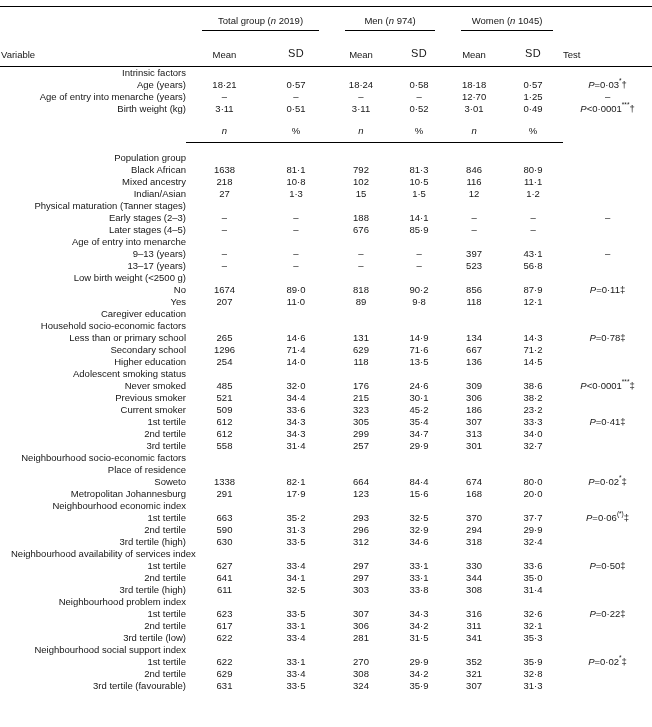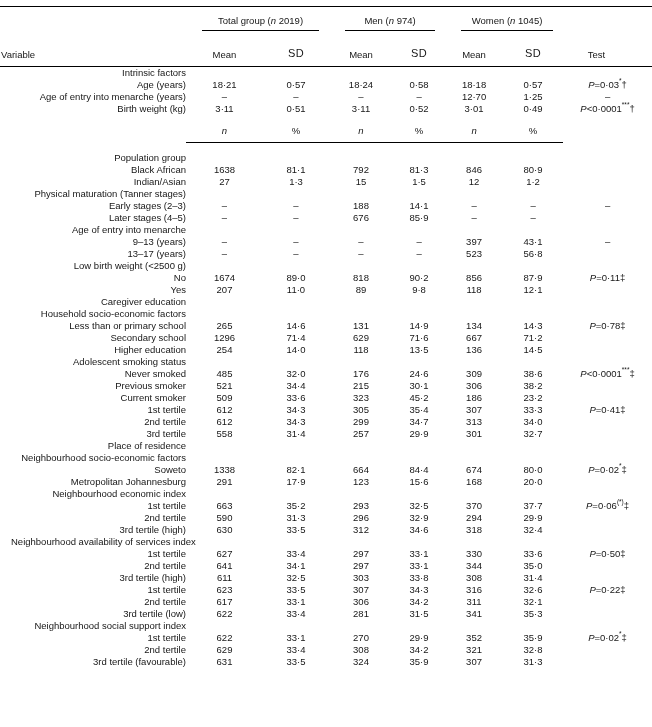--- a/index.html
+++ b/index.html
@@ -9,21 +9,21 @@
         table-layout:fixed;font-size:9.5px;color:#161616;}
   
   tr.grp th{border-top:1.5px solid #000;font-weight:400;vertical-align:bottom;height:24px;padding:0;}
   .spanner{border-bottom:1px solid #000;margin:0 10px 0 16px;padding-bottom:4px;
         text-align:center;white-space:nowrap;}
   tr.ch th{font-weight:400;vertical-align:bottom;height:28px;padding:0 0 6px 0;
         border-bottom:1.2px solid #000;white-space:nowrap;}
   tr.ch th.lblh{text-align:left;padding-left:1px;}
   tr.ch th.numh{text-align:center;}
   tr.ch th.sdh{font-size:11px;padding-bottom:7px;letter-spacing:.3px;}
-  tr.ch th.testh{text-align:center;padding-right:22px;}
+  tr.ch th.testh{text-align:left;padding-right:22px;}
   
   tbody td{height:12px;line-height:12px;padding:0;white-space:nowrap;vertical-align:bottom;}
   td.lbl{text-align:right;}
   .ind0{padding-left:1px !important;}
   .ind1{padding-left:11px !important;margin-left:28px;}
   .ind2{padding-left:20px !important;}
   td.num{text-align:center;}
   td.test{text-align:center;}
   sup{font-size:6.5px;vertical-align:top;position:relative;top:-1px;line-height:1;}
   i{font-style:italic;}
@@ -136,20 +136,30 @@
           <td class="lbl ind2">Black African</td>
           <td class="num">1638</td>
           <td class="num">81·1</td>
           <td class="num">792</td>
           <td class="num">81·3</td>
           <td class="num">846</td>
           <td class="num">80·9</td>
           <td class="test"></td>
         </tr>
         <tr>
+          <td class="lbl ind2">Mixed ancestry</td>
+          <td class="num">218</td>
+          <td class="num">10·8</td>
+          <td class="num">102</td>
+          <td class="num">10·5</td>
+          <td class="num">116</td>
+          <td class="num">11·1</td>
+          <td class="test"></td>
+        </tr>
+        <tr>
           <td class="lbl ind2">Indian/Asian</td>
           <td class="num">27</td>
           <td class="num">1·3</td>
           <td class="num">15</td>
           <td class="num">1·5</td>
           <td class="num">12</td>
           <td class="num">1·2</td>
           <td class="test"></td>
         </tr>
         <tr>
@@ -356,31 +366,31 @@
           <td class="lbl ind2">3rd tertile</td>
           <td class="num">558</td>
           <td class="num">31·4</td>
           <td class="num">257</td>
           <td class="num">29·9</td>
           <td class="num">301</td>
           <td class="num">32·7</td>
           <td class="test"></td>
         </tr>
         <tr>
+          <td class="lbl ind0">Neighbourhood socio-economic factors</td>
+          <td class="num"></td>
+          <td class="num"></td>
+          <td class="num"></td>
+          <td class="num"></td>
+          <td class="num"></td>
+          <td class="num"></td>
+          <td class="test"></td>
+        </tr>
+        <tr>
           <td class="lbl ind1">Place of residence</td>
-          <td class="num"></td>
-          <td class="num"></td>
-          <td class="num"></td>
-          <td class="num"></td>
-          <td class="num"></td>
-          <td class="num"></td>
-          <td class="test"></td>
-        </tr>
-        <tr>
-          <td class="lbl ind0">Neighbourhood socio-economic factors</td>
           <td class="num"></td>
           <td class="num"></td>
           <td class="num"></td>
           <td class="num"></td>
           <td class="num"></td>
           <td class="num"></td>
           <td class="test"></td>
         </tr>
         <tr>
           <td class="lbl ind2">Soweto</td>
@@ -476,20 +486,30 @@
           <td class="lbl ind2">3rd tertile (high)</td>
           <td class="num">611</td>
           <td class="num">32·5</td>
           <td class="num">303</td>
           <td class="num">33·8</td>
           <td class="num">308</td>
           <td class="num">31·4</td>
           <td class="test"></td>
         </tr>
         <tr>
+          <td class="lbl ind1">Neighbourhood problem index</td>
+          <td class="num"></td>
+          <td class="num"></td>
+          <td class="num"></td>
+          <td class="num"></td>
+          <td class="num"></td>
+          <td class="num"></td>
+          <td class="test"></td>
+        </tr>
+        <tr>
           <td class="lbl ind2">1st tertile</td>
           <td class="num">623</td>
           <td class="num">33·5</td>
           <td class="num">307</td>
           <td class="num">34·3</td>
           <td class="num">316</td>
           <td class="num">32·6</td>
           <td class="test"><i>P</i>=0·22‡</td>
         </tr>
         <tr>

